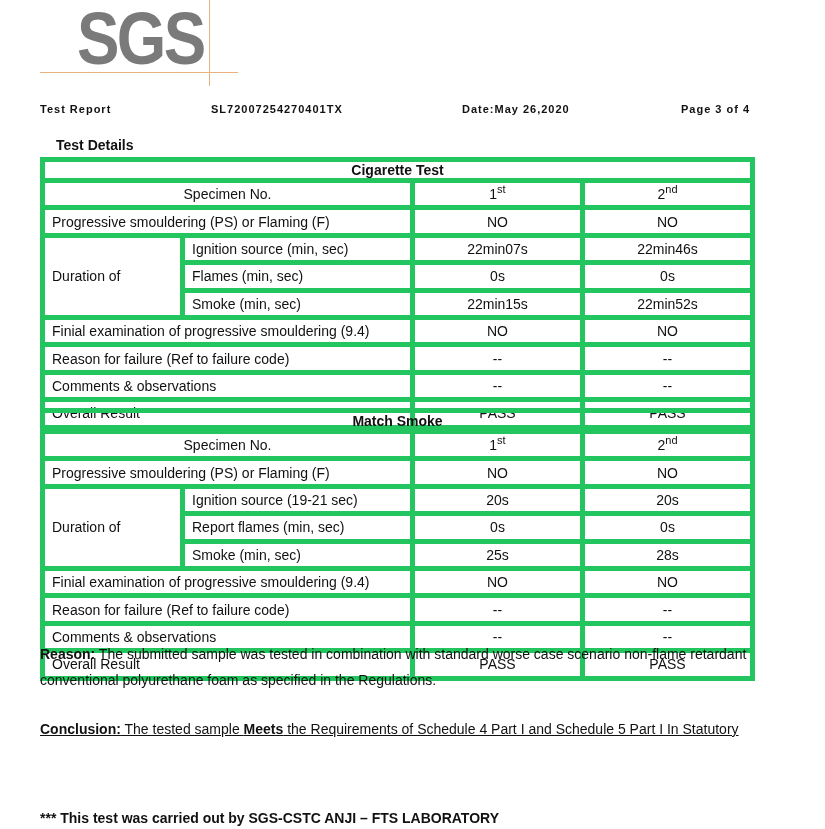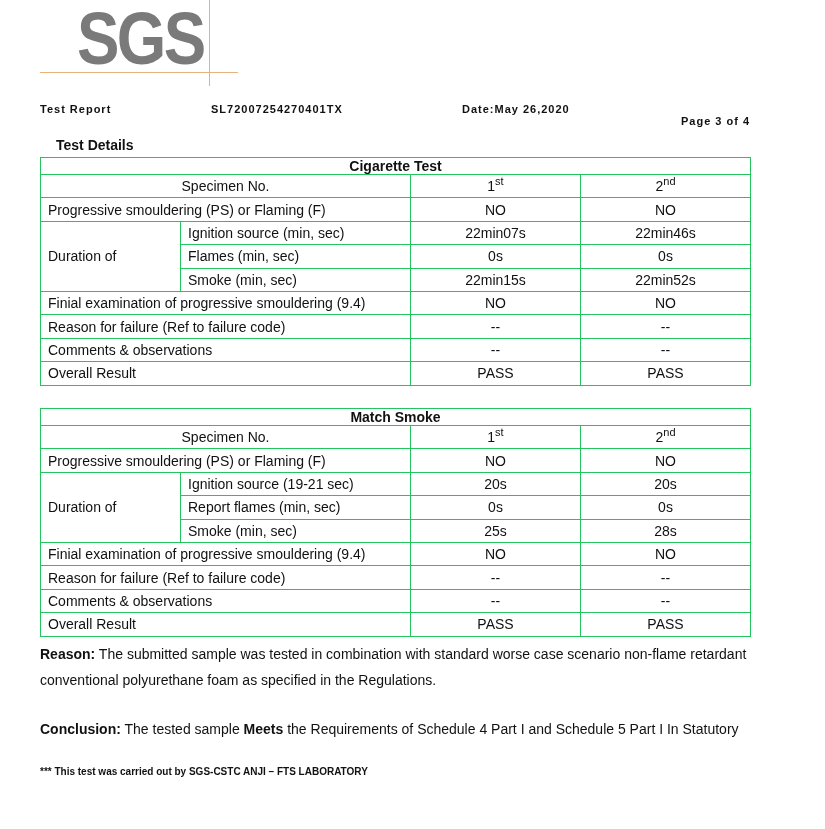--- a/index.html
+++ b/index.html
@@ -5,34 +5,34 @@
   html, body { margin: 0; padding: 0; background: #ffffff; }
   body { width: 825px; height: 829px; position: relative; overflow: hidden; font-family: "Liberation Sans", sans-serif; color: #111; }
   .logo { position: absolute; left: 77px; top: 2px; font-family: "Liberation Sans", sans-serif; font-weight: bold; font-size: 74px; letter-spacing: -3px; color: #7a7a7a; transform: scaleX(0.86); transform-origin: left top; line-height: 1; }
   .logo-hline { position: absolute; left: 40px; top: 72px; width: 198px; height: 1px; background: #e8b27c; }
   .logo-vline { position: absolute; left: 209px; top: 0px; width: 1px; height: 86px; background: #e8b27c; }
   .header { position: absolute; top: 103px; left: 40px; width: 760px; height: 18px; font-weight: bold; font-size: 11px; letter-spacing: 1px; }
   .header span { position: absolute; top: 0; white-space: nowrap; }
   .h-title { left: 0; }
   .h-id { left: 171px; }
   .h-date { left: 422px; }
-  .h-page { left: 641px; margin-top: 12px; }
+  .h-page { left: 641px; }
   .section-title { position: absolute; left: 56px; top: 137px; font-weight: bold; font-size: 14px; }
   table.t { position: absolute; left: 40px; width: 710px; border-collapse: collapse; font-size: 14px; table-layout: fixed; }
-  table.t td { border: 1px solid #22c55e; padding: 0 7px; height: 22.4px; line-height: 20px; white-space: nowrap; }
+  table.t td { border: 5px solid #22c55e; padding: 0 7px; height: 22.4px; line-height: 20px; white-space: nowrap; }
   table.t td.title { text-align: center; font-weight: bold; height: 16px; line-height: 15px; padding: 0; }
   table.t td.c { text-align: center; }
   table.t sup { font-size: 11px; vertical-align: 6px; line-height: 0; }
   #cig { top: 157px; }
   #match { top: 408px; }
   .para { position: absolute; left: 40px; font-size: 14px; line-height: 25.5px; }
   .remark { top: 642px; width: 740px; }
-  .conclusion { top: 717px; width: 760px; }
+  .conclusion { top: 717px; width: 760px; text-decoration: underline; }
   .conclusion .indent { display: block; padding-left: 87px; }
-  .footer { position: absolute; left: 40px; top: 766px; font-weight: bold; font-size: 10px; white-space: nowrap; }
+  .footer { position: absolute; left: 40px; top: 810px; font-weight: bold; font-size: 14px; white-space: nowrap; }
 </style>
 </head>
 <body>
 
 <div class="logo">SGS</div>
 <div class="logo-hline"></div>
 <div class="logo-vline"></div>
 
 <div class="header">
   <span class="h-title">Test Report</span>

